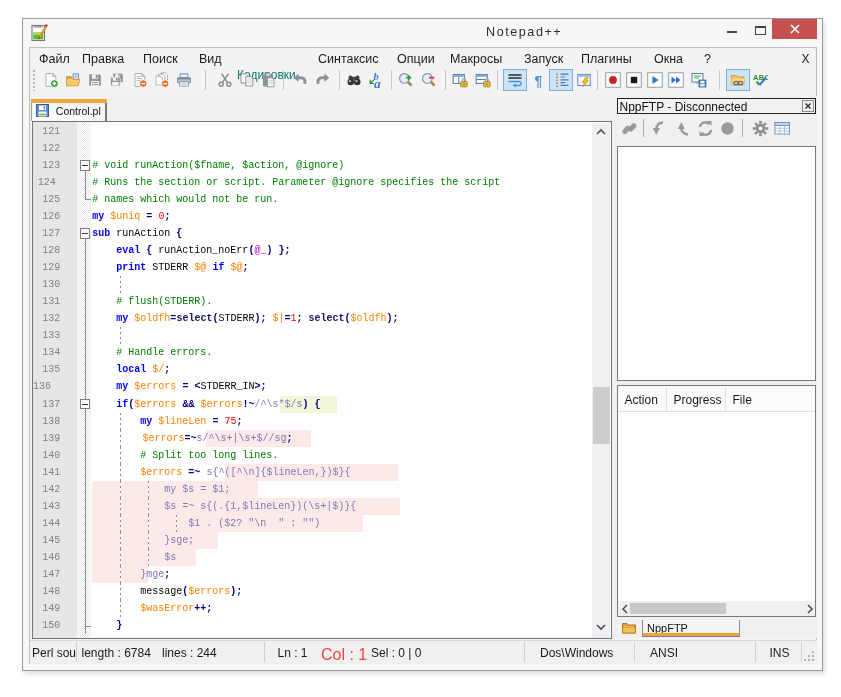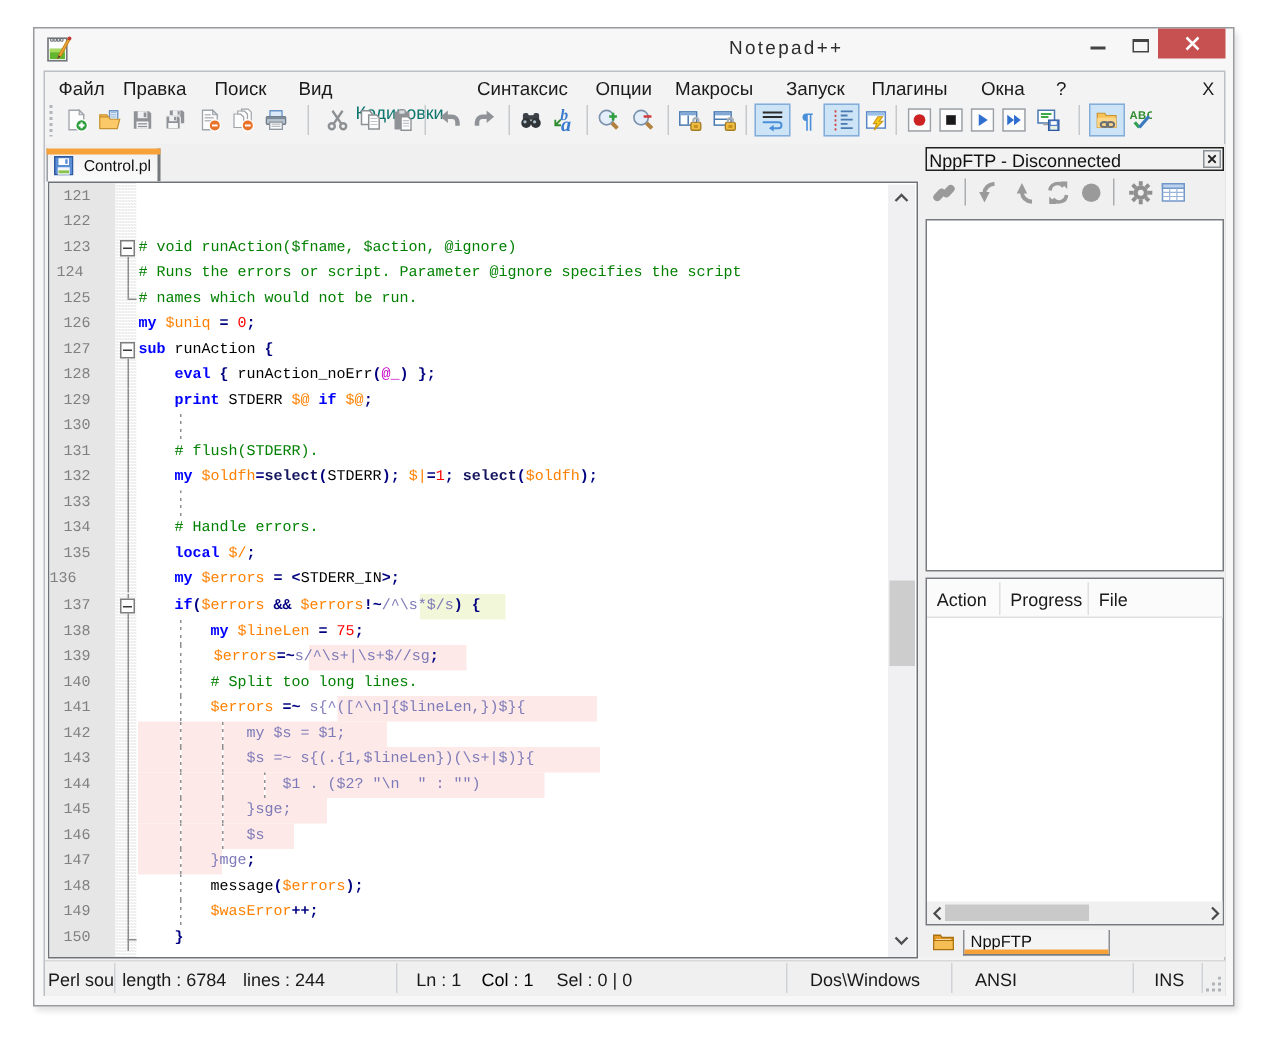--- a/index.html
+++ b/index.html
@@ -394,21 +394,21 @@
 <div class="a" style="left:120.30px;top:566.08px;width:1px;height:17.06px;background:#fff repeating-linear-gradient(#8f8f8f 0 2px,transparent 2px 5px)"></div>
 <div class="a" style="left:120.30px;top:583.14px;width:1px;height:17.06px;background:#fff repeating-linear-gradient(#8f8f8f 0 2px,transparent 2px 5px)"></div>
 <div class="a" style="left:120.30px;top:600.20px;width:1px;height:17.06px;background:#fff repeating-linear-gradient(#8f8f8f 0 2px,transparent 2px 5px)"></div>
 <div class="a" style="left:148.30px;top:480.80px;width:1px;height:17.06px;background:#fff repeating-linear-gradient(#8f8f8f 0 2px,transparent 2px 5px)"></div>
 <div class="a" style="left:148.30px;top:497.85px;width:1px;height:17.06px;background:#fff repeating-linear-gradient(#8f8f8f 0 2px,transparent 2px 5px)"></div>
 <div class="a" style="left:148.30px;top:514.91px;width:1px;height:17.06px;background:#fff repeating-linear-gradient(#8f8f8f 0 2px,transparent 2px 5px)"></div>
 <div class="a" style="left:148.30px;top:531.97px;width:1px;height:17.06px;background:#fff repeating-linear-gradient(#8f8f8f 0 2px,transparent 2px 5px)"></div>
 <div class="a" style="left:148.30px;top:549.02px;width:1px;height:17.06px;background:#fff repeating-linear-gradient(#8f8f8f 0 2px,transparent 2px 5px)"></div>
 <div class="a" style="left:176.30px;top:514.91px;width:1px;height:17.06px;background:#fff repeating-linear-gradient(#8f8f8f 0 2px,transparent 2px 5px)"></div>
 <div class="a mono" style="left:92.3px;top:156.71px"><span class="c"># void runAction($fname, $action, @ignore)</span></div>
-<div class="a mono" style="left:92.3px;top:173.77px"><span class="c"># Runs the errors or script. Parameter @ignore specifies the script</span></div>
+<div class="a mono" style="left:92.3px;top:173.77px"><span class="c"># Runs the section or script. Parameter @ignore specifies the script</span></div>
 <div class="a mono" style="left:92.3px;top:190.83px"><span class="c"># names which would not be run.</span></div>
 <div class="a mono" style="left:92.3px;top:207.88px"><span class="k">my</span> <span class="v">$uniq</span> <span class="o">=</span> <span class="n">0</span><span class="o">;</span></div>
 <div class="a mono" style="left:92.3px;top:224.94px"><span class="k">sub</span> runAction <span class="o">{</span></div>
 <div class="a mono" style="left:92.3px;top:242.00px">    <span class="k">eval</span> <span class="o">{</span> runAction_noErr<span class="o">(</span><span class="ar">@_</span><span class="o">)</span> <span class="o">};</span></div>
 <div class="a mono" style="left:92.3px;top:259.06px">    <span class="k">print</span> STDERR <span class="v">$@</span> <span class="k">if</span> <span class="v">$@</span><span class="o">;</span></div>
 <div class="a mono" style="left:92.3px;top:293.17px">    <span class="c"># flush(STDERR).</span></div>
 <div class="a mono" style="left:92.3px;top:310.23px">    <span class="k">my</span> <span class="v">$oldfh</span><span class="o">=</span><span class="sel">select</span><span class="o">(</span>STDERR<span class="o">);</span> <span class="v">$|</span><span class="o">=</span><span class="n">1</span><span class="o">;</span> <span class="sel">select</span><span class="o">(</span><span class="v">$oldfh</span><span class="o">);</span></div>
 <div class="a mono" style="left:92.3px;top:344.34px">    <span class="c"># Handle errors.</span></div>
 <div class="a mono" style="left:92.3px;top:361.40px">    <span class="k">local</span> <span class="v">$/</span><span class="o">;</span></div>
 <div class="a mono" style="left:92.3px;top:378.45px">    <span class="k">my</span> <span class="v">$errors</span> <span class="o">=</span> <span class="o">&lt;</span>STDERR_IN<span class="o">&gt;;</span></div>
@@ -534,21 +534,21 @@
   </div>
 <div class="a" style="left:641.5px;top:619.5px;width:98.5px;height:17px;background:#f4f4f5;border:1px solid #8b8f94;border-top:none"></div>
 <div class="a" style="left:647px;top:621.5px;font-size:11px;color:#111">NppFTP</div>
 <div class="a" style="left:643px;top:632.5px;width:96px;height:3px;background:#f7a13a"></div>
 <div class="a" style="left:641.5px;top:635.7px;width:98.5px;height:1.3px;background:#797c80"></div>
 <div class="a" style="left:29.5px;top:639.5px;width:787px;height:24px;background:#f0f0f1;border-top:1px solid #d8d8d8"></div>
 <div class="a" style="left:32px;top:645.5px;font-size:12px;color:#1a1a1a">Perl sou</div>
 <div class="a" style="left:81.5px;top:645.5px;font-size:12px;color:#1a1a1a">length : 6784</div>
 <div class="a" style="left:162px;top:645.5px;font-size:12px;color:#1a1a1a">lines : 244</div>
 <div class="a" style="left:277.5px;top:645.5px;font-size:12px;color:#1a1a1a">Ln : 1</div>
-<div class="a" style="left:321px;top:645.5px;font-size:12px;color:#000000">Col : 1</div>
+<div class="a" style="left:321px;top:645.5px;font-size:16px;color:#ef4444">Col : 1</div>
 <div class="a" style="left:371px;top:645.5px;font-size:12px;color:#1a1a1a">Sel : 0 | 0</div>
 <div class="a" style="left:540px;top:645.5px;font-size:12px;color:#1a1a1a">Dos\Windows</div>
 <div class="a" style="left:650px;top:645.5px;font-size:12px;color:#1a1a1a">ANSI</div>
 <div class="a" style="left:769.5px;top:645.5px;font-size:12px;color:#1a1a1a">INS</div>
 <div class="a" style="left:75.5px;top:641.5px;width:1px;height:20px;background:#cfd3d7"></div>
 <div class="a" style="left:264px;top:641.5px;width:1px;height:20px;background:#cfd3d7"></div>
 <div class="a" style="left:524.4px;top:641.5px;width:1px;height:20px;background:#cfd3d7"></div>
 <div class="a" style="left:633.6px;top:641.5px;width:1px;height:20px;background:#cfd3d7"></div>
 <div class="a" style="left:754.5px;top:641.5px;width:1px;height:20px;background:#cfd3d7"></div>
 <div class="a" style="left:801px;top:641.5px;width:1px;height:20px;background:#cfd3d7"></div>

